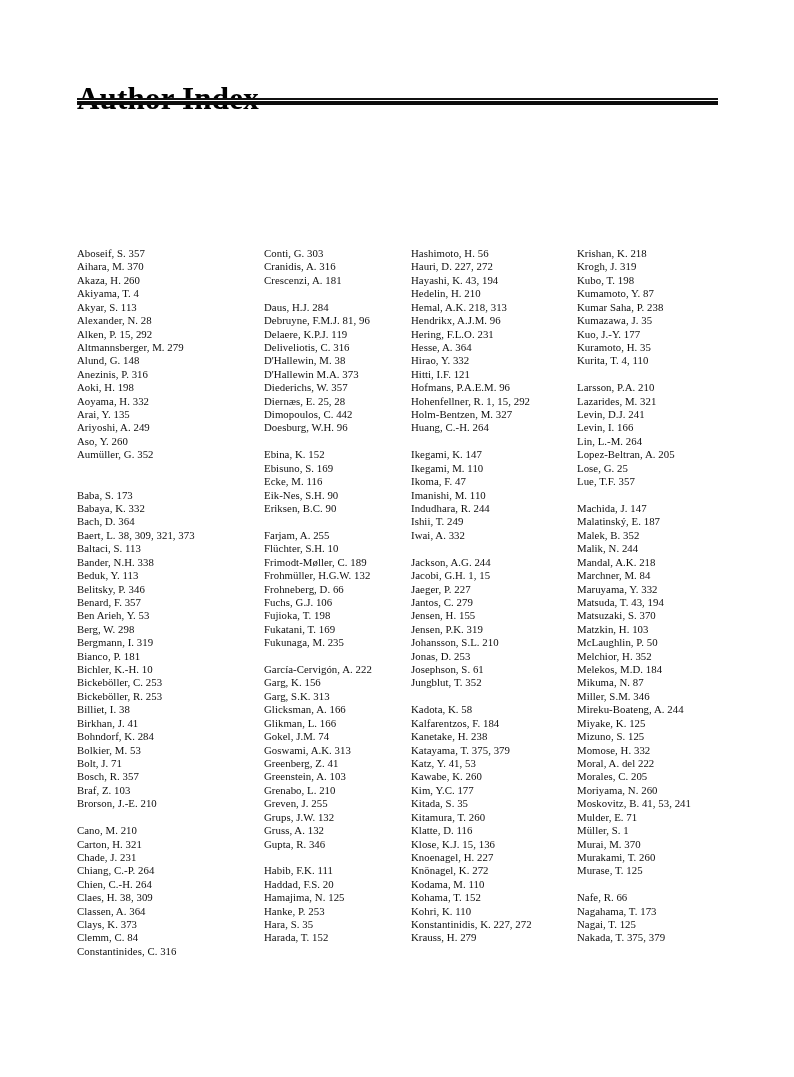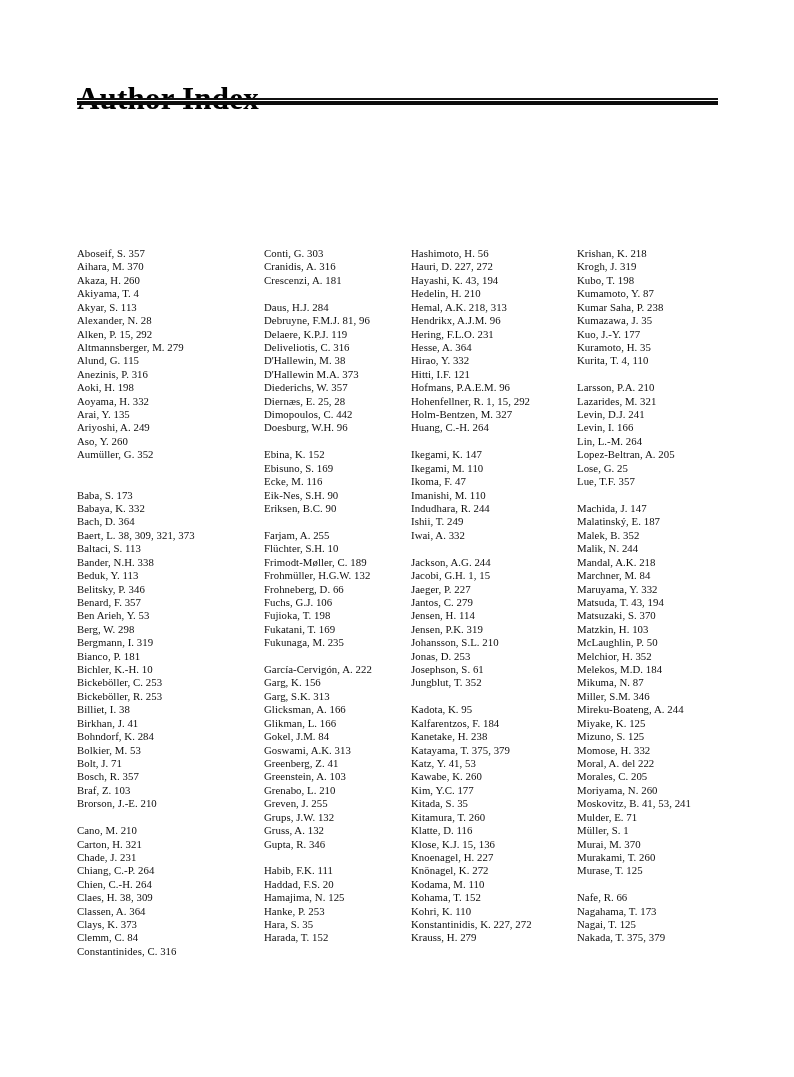--- a/index.html
+++ b/index.html
@@ -104,21 +104,21 @@
   <div class="index-body">
     <div class="column col-1">
         <div class="entry">Aboseif, S.  357</div>
         <div class="entry">Aihara, M.  370</div>
         <div class="entry">Akaza, H.  260</div>
         <div class="entry">Akiyama, T.  4</div>
         <div class="entry">Akyar, S.  113</div>
         <div class="entry">Alexander, N.  28</div>
         <div class="entry">Alken, P.  15, 292</div>
         <div class="entry">Altmannsberger, M.  279</div>
-        <div class="entry">Alund, G.  115</div>
+        <div class="entry">Alund, G.  148</div>
         <div class="entry">Anezinis, P.  316</div>
         <div class="entry">Aoki, H.  198</div>
         <div class="entry">Aoyama, H.  332</div>
         <div class="entry">Arai, Y.  135</div>
         <div class="entry">Ariyoshi, A.  249</div>
         <div class="entry">Aso, Y.  260</div>
         <div class="entry">Aumüller, G.  352</div>
         <div class="entry spacer"></div>
         <div class="entry spacer"></div>
         <div class="entry">Baba, S.  173</div>
@@ -187,21 +187,21 @@
         <div class="entry">Fuchs, G.J.  106</div>
         <div class="entry">Fujioka, T.  198</div>
         <div class="entry">Fukatani, T.  169</div>
         <div class="entry">Fukunaga, M.  235</div>
         <div class="entry spacer"></div>
         <div class="entry">García-Cervigón, A.  222</div>
         <div class="entry">Garg, K.  156</div>
         <div class="entry">Garg, S.K.  313</div>
         <div class="entry">Glicksman, A.  166</div>
         <div class="entry">Glikman, L.  166</div>
-        <div class="entry">Gokel, J.M.  84</div>
+        <div class="entry">Gokel, J.M.  74</div>
         <div class="entry">Goswami, A.K.  313</div>
         <div class="entry">Greenberg, Z.  41</div>
         <div class="entry">Greenstein, A.  103</div>
         <div class="entry">Grenabo, L.  210</div>
         <div class="entry">Greven, J.  255</div>
         <div class="entry">Grups, J.W.  132</div>
         <div class="entry">Gruss, A.  132</div>
         <div class="entry">Gupta, R.  346</div>
         <div class="entry spacer"></div>
         <div class="entry">Habib, F.K.  111</div>
@@ -232,28 +232,28 @@
         <div class="entry">Ikoma, F.  47</div>
         <div class="entry">Imanishi, M.  110</div>
         <div class="entry">Indudhara, R.  244</div>
         <div class="entry">Ishii, T.  249</div>
         <div class="entry">Iwai, A.  332</div>
         <div class="entry spacer"></div>
         <div class="entry">Jackson, A.G.  244</div>
         <div class="entry">Jacobi, G.H.  1, 15</div>
         <div class="entry">Jaeger, P.  227</div>
         <div class="entry">Jantos, C.  279</div>
-        <div class="entry">Jensen, H.  114</div>
+        <div class="entry">Jensen, H.  155</div>
         <div class="entry">Jensen, P.K.  319</div>
         <div class="entry">Johansson, S.L.  210</div>
         <div class="entry">Jonas, D.  253</div>
         <div class="entry">Josephson, S.  61</div>
         <div class="entry">Jungblut, T.  352</div>
         <div class="entry spacer"></div>
-        <div class="entry">Kadota, K.  95</div>
+        <div class="entry">Kadota, K.  58</div>
         <div class="entry">Kalfarentzos, F.  184</div>
         <div class="entry">Kanetake, H.  238</div>
         <div class="entry">Katayama, T.  375, 379</div>
         <div class="entry">Katz, Y.  41, 53</div>
         <div class="entry">Kawabe, K.  260</div>
         <div class="entry">Kim, Y.C.  177</div>
         <div class="entry">Kitada, S.  35</div>
         <div class="entry">Kitamura, T.  260</div>
         <div class="entry">Klatte, D.  116</div>
         <div class="entry">Klose, K.J.  15, 136</div>

